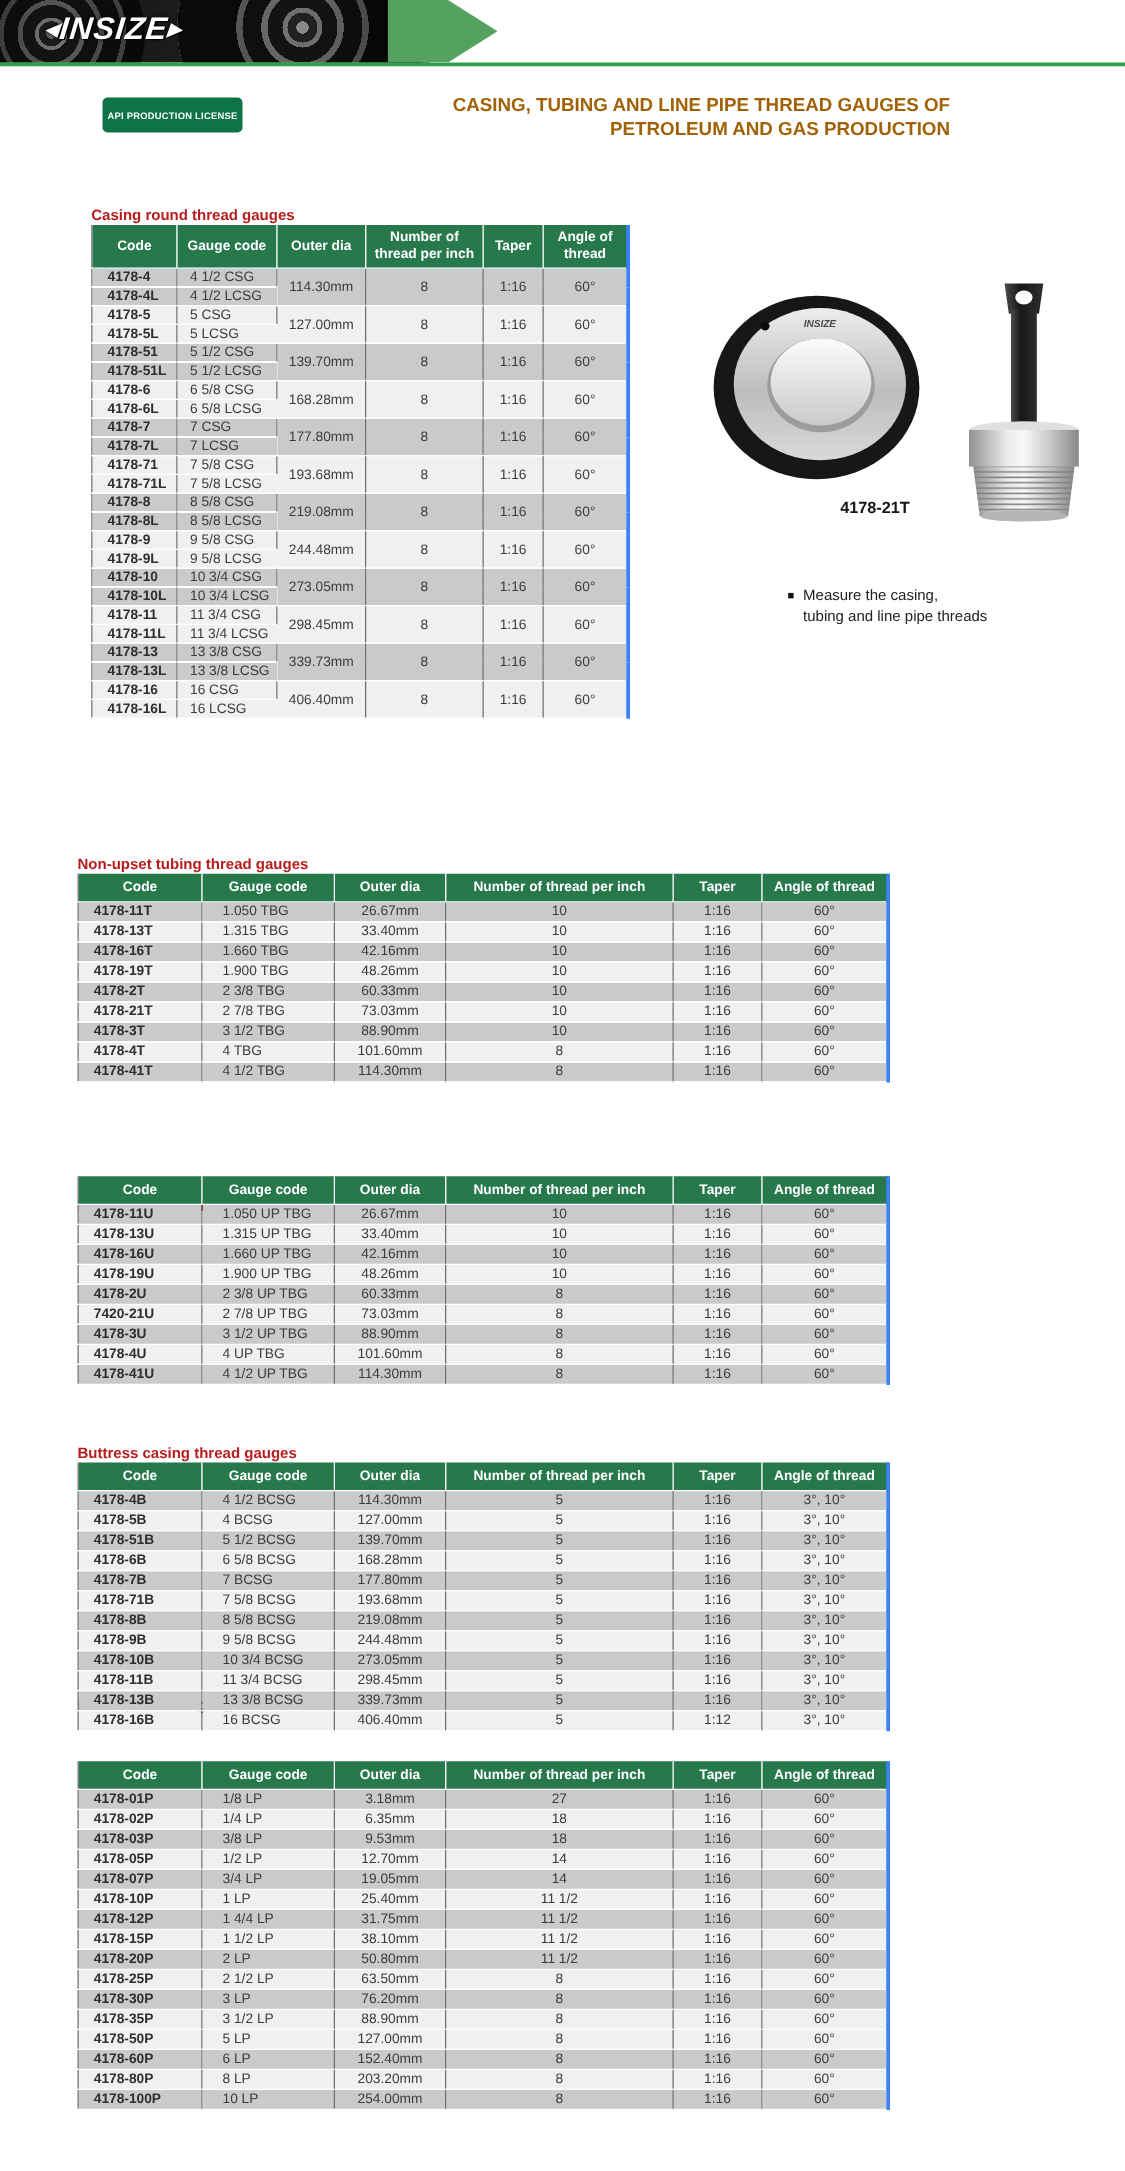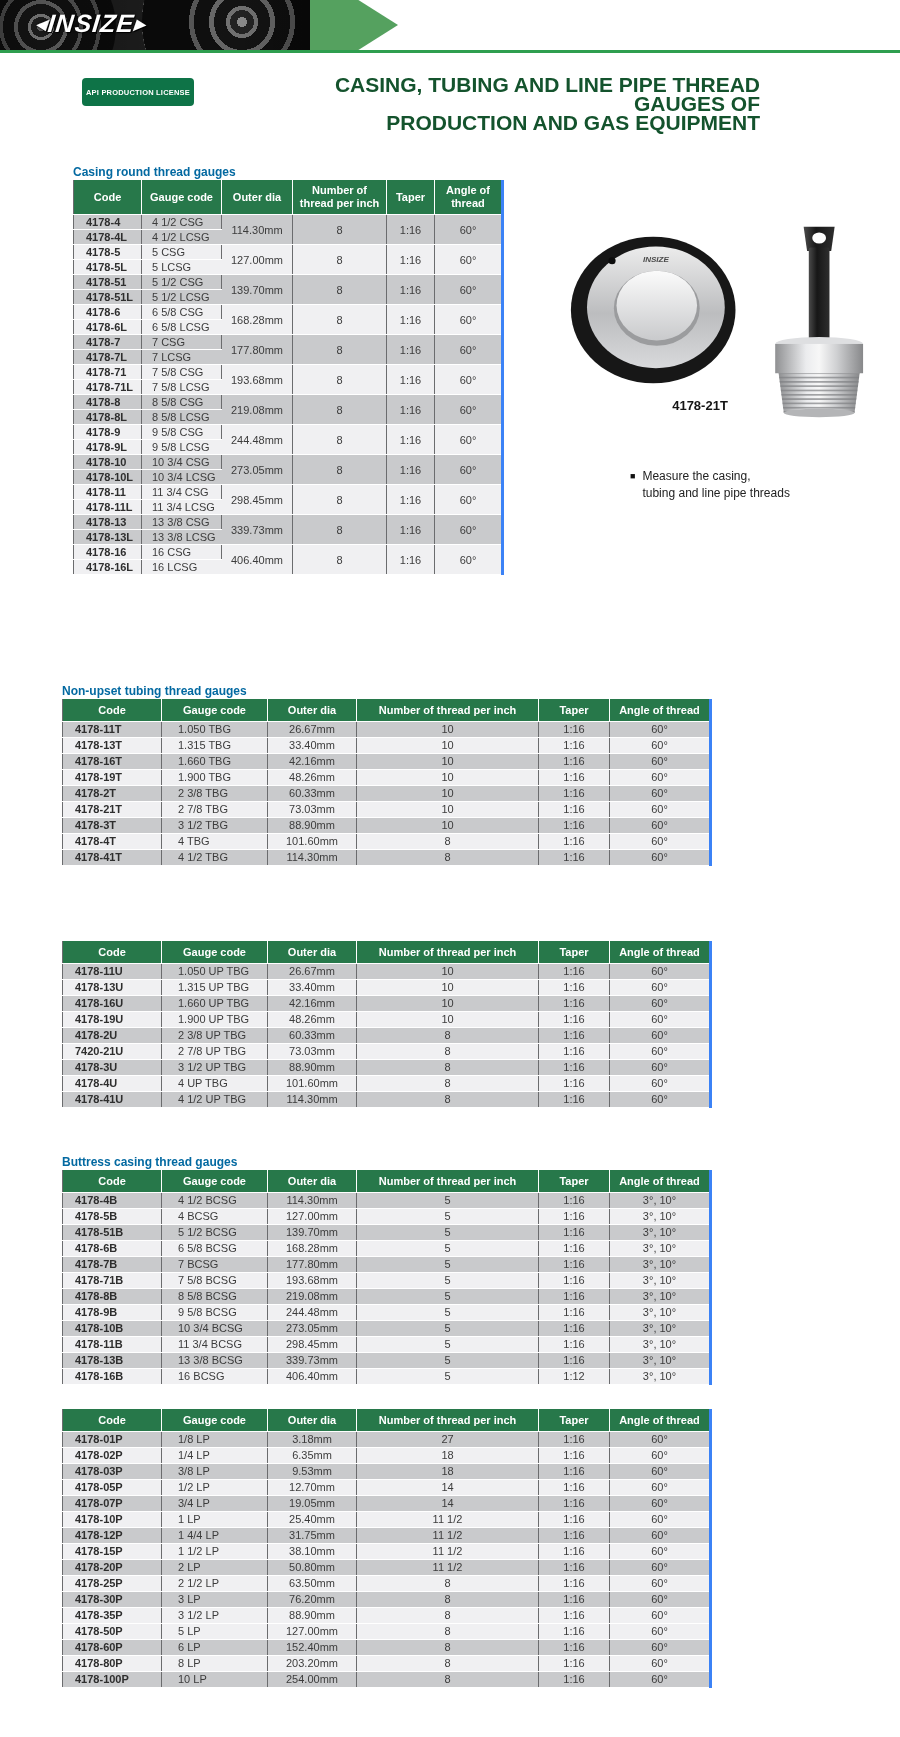--- a/index.html
+++ b/index.html
@@ -16,25 +16,25 @@
   .chevron{position:absolute;left:310px;top:0;width:88px;height:50px;background:#55a15f;
     clip-path:polygon(0 0,55% 0,100% 50%,55% 100%,0 100%);}
   .logo{position:absolute;left:36px;top:9px;color:#fff;font-size:25px;font-weight:bold;font-style:italic;
     letter-spacing:1px;transform:skewX(-6deg);text-shadow:0 0 3px #000,1px 1px 0 #000;white-space:nowrap;}
   .logo .arr{font-size:14px;vertical-align:3px;}
   .green-rule{position:absolute;left:0;top:50px;width:900px;height:3px;background:#2f9e4f;}
 
   
   .badge{position:absolute;left:82px;top:78px;width:112px;height:28px;background:#0e7347;border-radius:4px;
     color:#fff;font-size:7.5px;font-weight:bold;letter-spacing:.2px;display:flex;align-items:center;justify-content:center;text-align:center;}
-  .page-title{position:absolute;left:280px;top:75px;width:480px;text-align:right;font-size:21px;line-height:19px;
-    font-weight:bold;color:#14532d;}
+  .page-title{position:absolute;left:280px;top:75px;width:480px;text-align:right;font-size:15px;line-height:19px;
+    font-weight:bold;color:#a16207;}
 
   
-  .sec-title{position:absolute;font-size:12px;font-weight:bold;color:#0369a1;white-space:nowrap;}
+  .sec-title{position:absolute;font-size:12px;font-weight:bold;color:#b91c1c;white-space:nowrap;}
 
   
   table.tbl{position:absolute;border-collapse:collapse;table-layout:fixed;font-size:11px;color:#3c3c3c;
     border-left:1px solid #6b6c6e;border-right:3px solid #3b82f6;border-bottom:1px solid #d8d8d8;}
   table.tbl th{background:#27784a;color:#fff;font-weight:bold;border-right:1px solid #fff;border-bottom:1px solid #fff;
     padding:2px 2px;text-align:center;vertical-align:middle;}
   table.tbl td{border-right:1px solid #6b6c6e;border-bottom:1px solid #fff;padding:0 3px;text-align:center;
     overflow:hidden;white-space:nowrap;}
   table.tbl td:last-child,table.tbl th:last-child{border-right:none;}
   .band-dark td{background:#c9cacc;}
@@ -78,21 +78,21 @@
       <div class="gear2"></div>
     </div>
     <div class="chevron"></div>
     <div class="logo"><span class="arr">◀</span><span>INSIZE</span><span class="arr">▶</span></div>
   </div>
   <div class="green-rule"></div>
 
   <div class="badge">API PRODUCTION LICENSE</div>
   <div class="page-title">
     <div>CASING, TUBING AND LINE PIPE THREAD GAUGES OF</div>
-    <div>PRODUCTION AND GAS EQUIPMENT</div>
+    <div>PETROLEUM AND GAS PRODUCTION</div>
   </div>
 
   <div class="sec-title" id="title-casing">Casing round thread gauges</div>
   <div class="sec-title" id="title-nonupset">Non-upset tubing thread gauges</div>
   <div class="sec-title" id="title-extupset">External-upset tubing thread gauges</div>
   <div class="sec-title" id="title-buttress">Buttress casing thread gauges</div>
   <div class="sec-title" id="title-linepipe">Line pipe thread gauges</div>
 
   <table class="tbl" id="tbl-casing">
       <colgroup>

